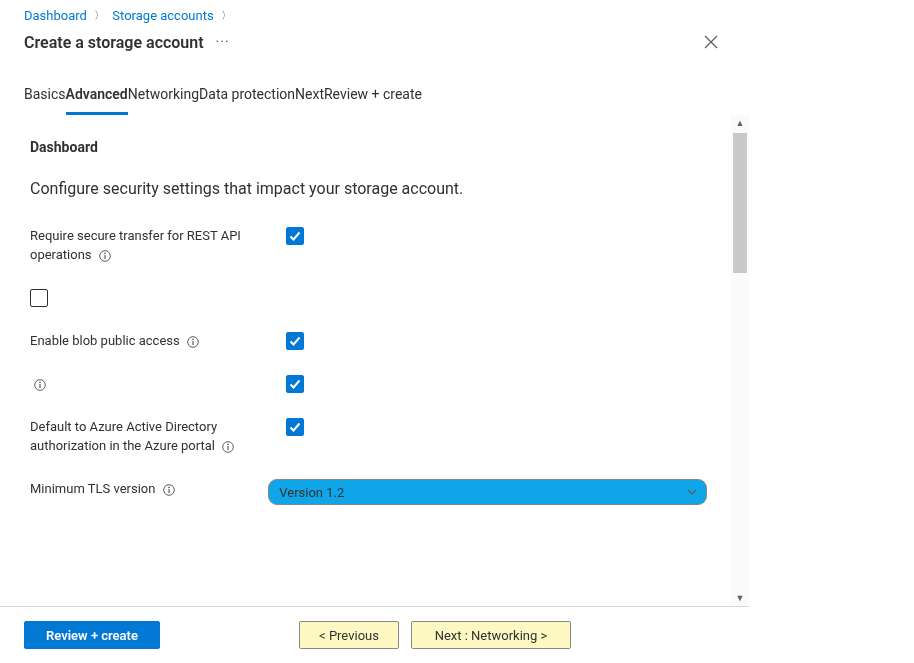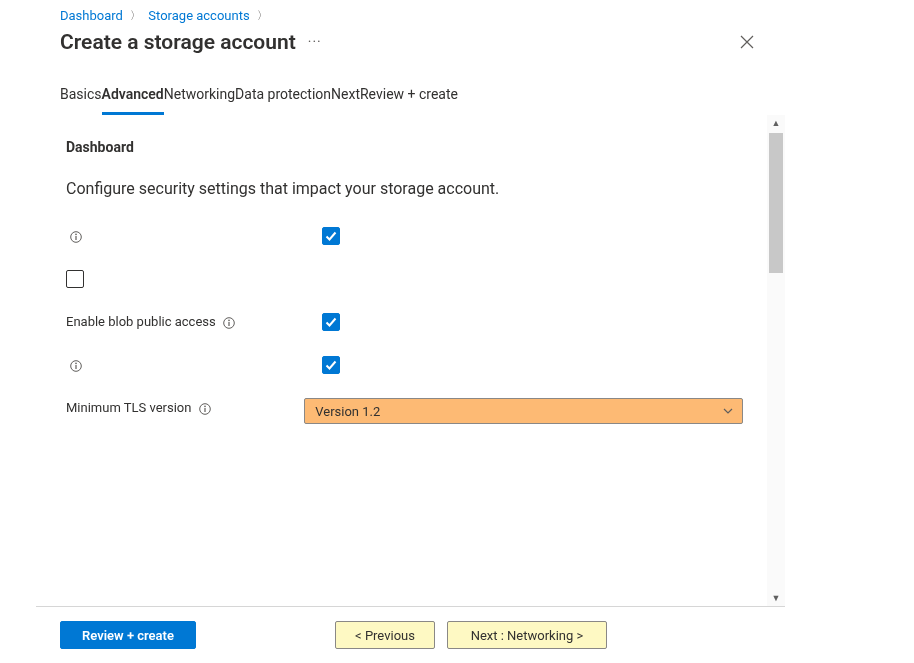--- a/index.html
+++ b/index.html
@@ -13,21 +13,20 @@
     width: 914px;
     height: 663px;
     overflow: hidden;
   }
   .page {
     width: 749px;
     height: 663px;
     position: relative;
     display: flex;
     flex-direction: column;
-    margin-left: 36px;
   }
   
   .breadcrumb {
     padding: 8px 24px 4px 24px;
     font-size: 13px;
   }
   .breadcrumb a {
     color: #0078d4;
     text-decoration: none;
     cursor: pointer;
@@ -39,21 +38,21 @@
     position: relative;
     top: -1px;
   }
   
   .title-row {
     display: flex;
     align-items: center;
     padding: 0 24px 6px 24px;
   }
   .title-row h1 {
-    font-size: 21px;
+    font-size: 16px;
     font-weight: 600;
     margin: 0;
     color: #323130;
   }
   .title-row .more {
     margin-left: 12px;
     color: #605e5c;
     font-size: 14px;
     letter-spacing: 1px;
     cursor: pointer;
@@ -183,27 +182,27 @@
     fill: none;
     display: none;
   }
   .checkbox.checked svg { display: block; }
   
   .select {
     position: relative;
     width: 470px;
     height: 26px;
     border: 1px solid #8a8886;
-    border-radius: 2px;
+    border-radius: 9px;
     display: flex;
     align-items: center;
     padding: 0 28px 0 10px;
     font-size: 13px;
     cursor: pointer;
-    background: #fdba74;
+    background: #0ea5e9;
   }
   .select .chev {
     position: absolute;
     right: 8px;
     top: 50%;
     transform: translateY(-50%);
     color: #605e5c;
     display: flex;
   }
   .select .chev svg { width: 12px; height: 12px; }
@@ -279,20 +278,21 @@
   </div>
 
   <div class="scroll-wrap">
     <div class="scroll-body">
 
       <div class="section-heading">Dashboard</div>
       <div class="section-desc">Configure security settings that impact your storage account.</div>
 
       <div class="form-row">
         <div class="form-label">
+          <span>Require secure transfer for REST API operations</span>
           <span class="info-icon">
             <svg viewBox="0 0 12 12">
                 <circle cx="6" cy="6" r="5.3" fill="none" stroke="#605e5c" stroke-width="1"></circle>
                 <circle cx="6" cy="3.4" r="0.8" fill="#605e5c"></circle>
                 <rect x="5.4" y="5" width="1.2" height="4" fill="#605e5c"></rect>
               </svg>
           </span>
         </div>
         <div class="checkbox checked">
           <svg viewBox="0 0 14 14">
@@ -335,20 +335,37 @@
               </svg>
           </span>
         </div>
         <div class="checkbox checked">
           <svg viewBox="0 0 14 14">
               <path d="M2.5 7.5 L5.5 10.5 L11.5 3.5"></path>
             </svg>
         </div>
       </div>
 
+      <div class="form-row">
+        <div class="form-label">
+          <span>Default to Azure Active Directory authorization in the Azure portal</span>
+          <span class="info-icon">
+            <svg viewBox="0 0 12 12">
+                <circle cx="6" cy="6" r="5.3" fill="none" stroke="#605e5c" stroke-width="1"></circle>
+                <circle cx="6" cy="3.4" r="0.8" fill="#605e5c"></circle>
+                <rect x="5.4" y="5" width="1.2" height="4" fill="#605e5c"></rect>
+              </svg>
+          </span>
+        </div>
+        <div class="checkbox checked">
+          <svg viewBox="0 0 14 14">
+              <path d="M2.5 7.5 L5.5 10.5 L11.5 3.5"></path>
+            </svg>
+        </div>
+      </div>
 
       <div class="form-row">
         <div class="form-label">
           <span>Minimum TLS version</span>
           <span class="info-icon">
             <svg viewBox="0 0 12 12">
                 <circle cx="6" cy="6" r="5.3" fill="none" stroke="#605e5c" stroke-width="1"></circle>
                 <circle cx="6" cy="3.4" r="0.8" fill="#605e5c"></circle>
                 <rect x="5.4" y="5" width="1.2" height="4" fill="#605e5c"></rect>
               </svg>

